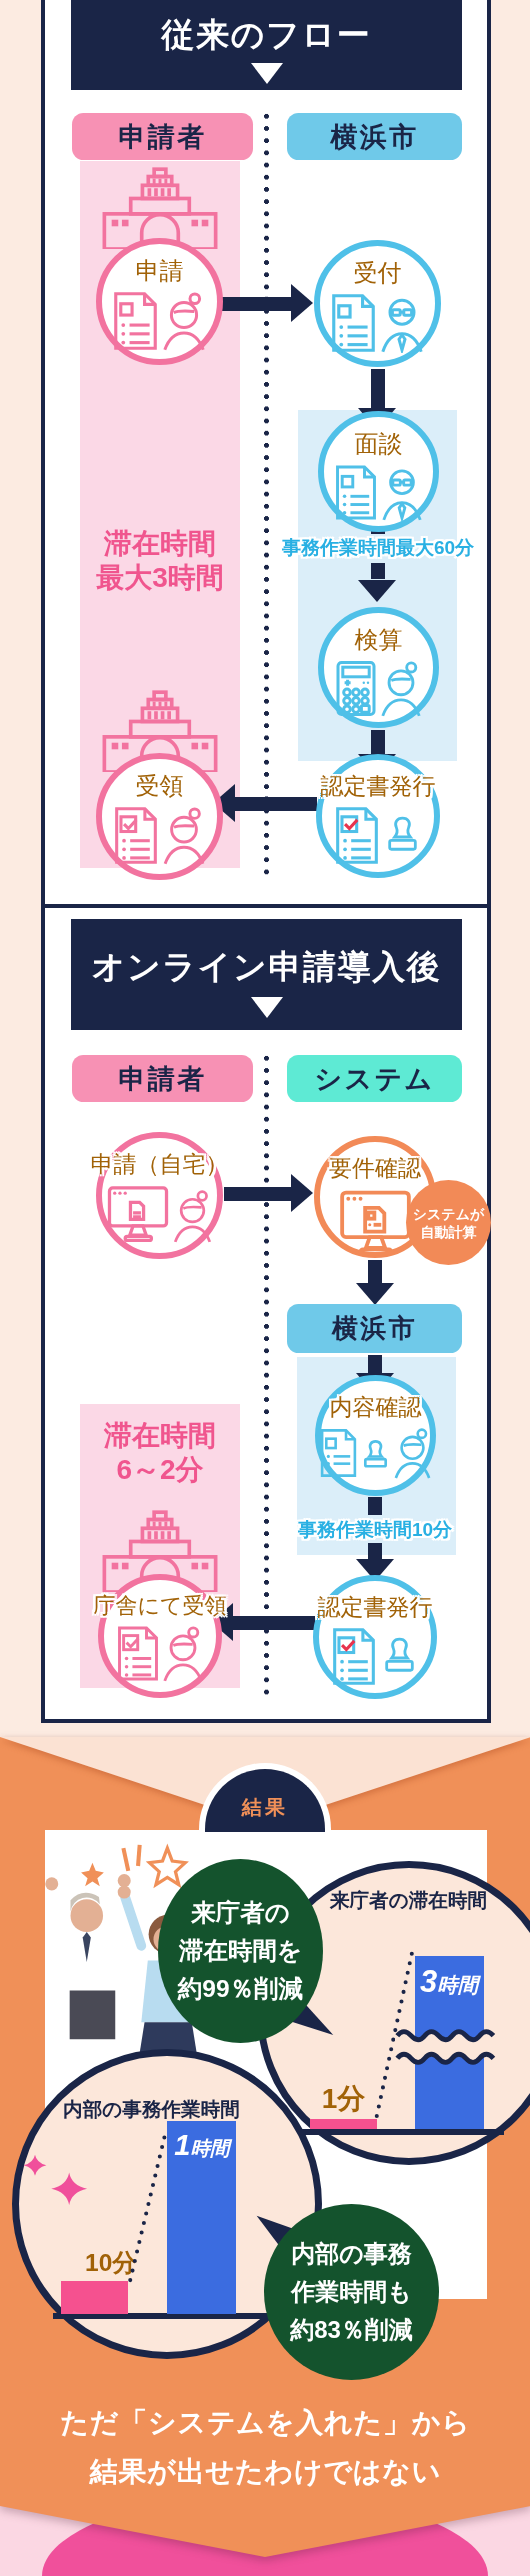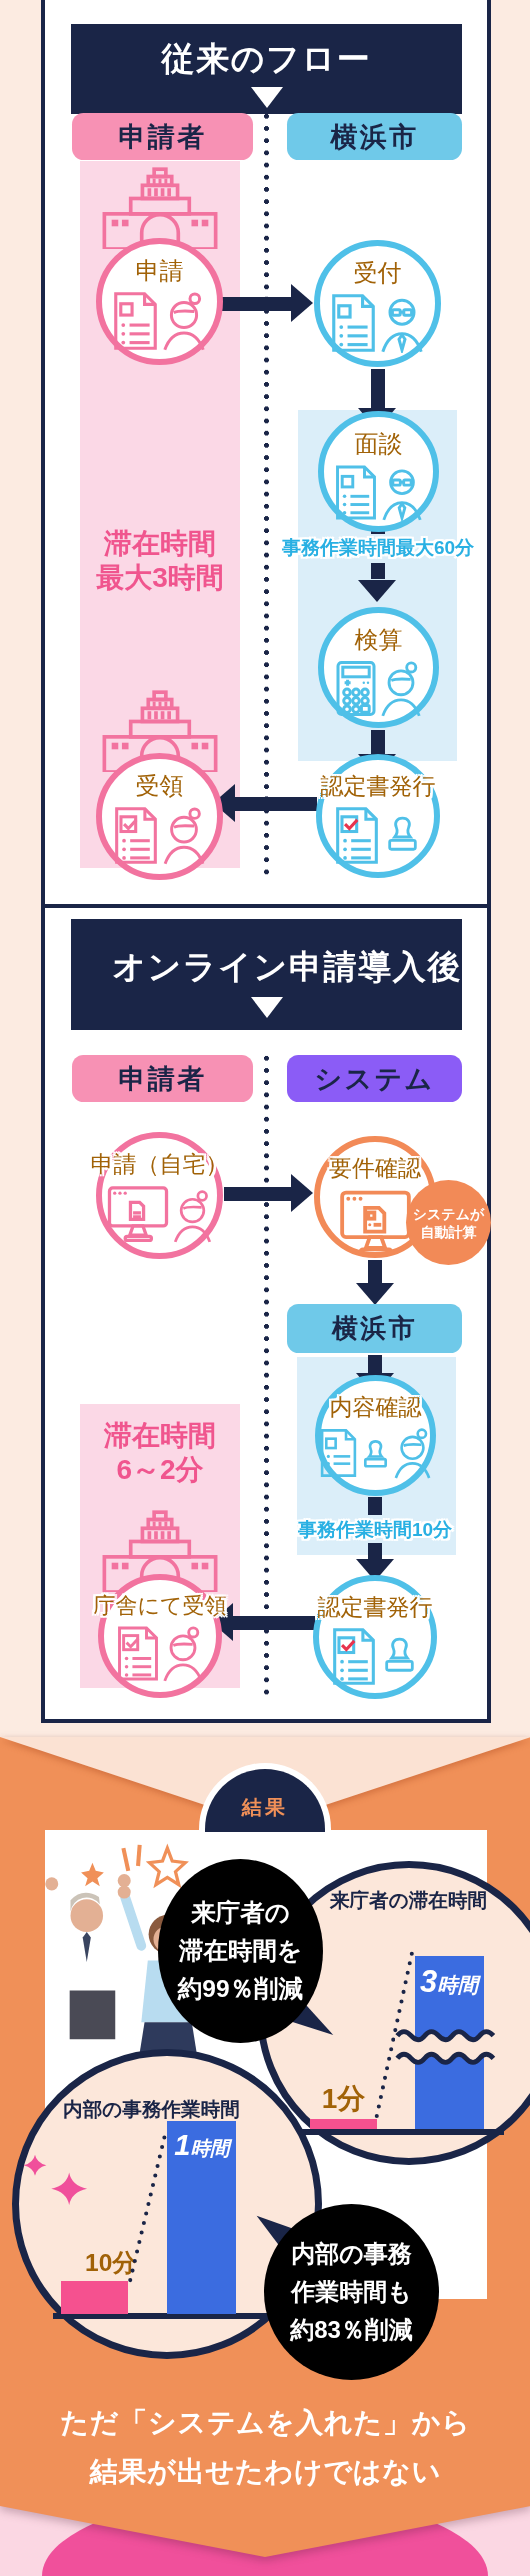--- a/index.html
+++ b/index.html
@@ -22,40 +22,40 @@
   .step-label{font-weight:normal;color:#a16207;white-space:nowrap;z-index:3;
         text-shadow:-2.4px -2.4px 0 #fff,2.4px -2.4px 0 #fff,-2.4px 2.4px 0 #fff,2.4px 2.4px 0 #fff,0 -2.4px 0 #fff,0 2.4px 0 #fff,-2.4px 0 0 #fff,2.4px 0 0 #fff;}
   .step-icons{display:flex;align-items:flex-end;gap:2.4px;margin-top:3.3px;}
   .shaft{position:absolute;background:#1a2547;}
   .head-r{position:absolute;width:0;height:0;border-top:19.6px solid transparent;border-bottom:19.6px solid transparent;border-left:22px solid #1a2547;}
   .head-l{position:absolute;width:0;height:0;border-top:19.6px solid transparent;border-bottom:19.6px solid transparent;border-right:22px solid #1a2547;}
   .head-d{position:absolute;width:0;height:0;border-left:19.6px solid transparent;border-right:19.6px solid transparent;border-top:22px solid #1a2547;}
   .note-pink{position:absolute;text-align:center;font-weight:bold;font-size:28px;line-height:34px;color:#f0558e;}
   .note-blue{position:absolute;text-align:center;font-weight:bold;font-size:19px;color:#29b0e3;white-space:nowrap;
         text-shadow:-2.4px -2.4px 0 #fff,2.4px -2.4px 0 #fff,-2.4px 2.4px 0 #fff,2.4px 2.4px 0 #fff,0 -2.4px 0 #fff,0 2.4px 0 #fff,-2.4px 0 0 #fff,2.4px 0 0 #fff;}
-  .bubble{position:absolute;background:#000000;border-radius:50%;display:flex;flex-direction:column;
+  .bubble{position:absolute;background:#14532d;border-radius:50%;display:flex;flex-direction:column;
         align-items:center;justify-content:center;text-align:center;color:#fff;font-weight:bold;z-index:6;}
   .chart-circle{position:absolute;border:7.3px solid #1a2547;border-radius:50%;background:#fce7da;box-sizing:border-box;}
   .chart-title{position:absolute;text-align:center;font-size:19.6px;font-weight:bold;color:#1a2547;z-index:5;}
   .bar{position:absolute;z-index:5;}
   .bar-label-pink{position:absolute;text-align:center;font-weight:bold;color:#a16207;z-index:5;}
   .bar-label-white{position:absolute;text-align:center;font-weight:bold;color:#fff;z-index:6;white-space:nowrap;font-style:italic;}
   .baseline{position:absolute;background:#1a2547;height:5.7px;z-index:5;}
   .footer-text{position:absolute;left:0;top:2398px;width:531px;text-align:center;color:#fff;
         font-size:28px;font-weight:bold;line-height:49px;letter-spacing:0.8px;z-index:8;}
   svg{display:block;}
 </style>
 </head>
 <body>
 
 <div id="page">
 
   <div class="card" style="top:0;height:904px;"></div>
 
-  <div class="hdr" style="left:71px;top:0;width:391px;height:90px;margin-top:24px;">
+  <div class="hdr" style="left:71px;top:0;width:391px;height:90px;">
     <div class="hdr-t" style="padding-top:13px;">従来のフロー</div>
     <div class="tri-w" style="margin:4.9px auto 0;"></div>
   </div>
 
   <div class="lbl" style="left:72px;top:113px;width:181px;background:#f791b4;">
     <span>申請者</span>
   </div>
   <div class="lbl" style="left:287px;top:113px;width:175px;background:#6fc9e9;">
     <span>横浜市</span>
   </div>
@@ -274,28 +274,28 @@
           <circle cx="35" cy="40" r="21"></circle>
           <path d="M18,36 q8,-4 34,-2"></path>
           <path d="M3,98 q10,-28 32,-28 q22,0 32,28"></path>
         </svg>
     </div>
   </div>
 
   <div class="card" style="top:908px;height:811px;"></div>
 
   <div class="hdr" style="left:71px;top:919px;width:391px;height:111px;">
-    <div class="hdr-t" style="padding-top:26px;text-align:right;">オンライン申請導入後</div>
+    <div class="hdr-t" style="padding-top:26px;">オンライン申請導入後</div>
     <div class="tri-w" style="margin:6.5px auto 0;"></div>
   </div>
 
   <div class="lbl" style="left:72px;top:1055px;width:181px;background:#f791b4;">
     <span>申請者</span>
   </div>
-  <div class="lbl" style="left:287px;top:1055px;width:175px;background:#8b5cf6;">
+  <div class="lbl" style="left:287px;top:1055px;width:175px;background:#5eead4;">
     <span>システム</span>
   </div>
 
   <div class="col" style="left:80px;top:1404px;width:160px;height:284px;"></div>
   <div class="stagebox" style="left:297px;top:1357px;width:159px;height:198px;"></div>
   <div class="vdots" style="left:264px;top:1055px;height:646px;"></div>
 
   <div class="note-pink" style="left:80px;top:1419px;width:160px;">
     <div>滞在時間</div>
     <div>6～2分</div>

